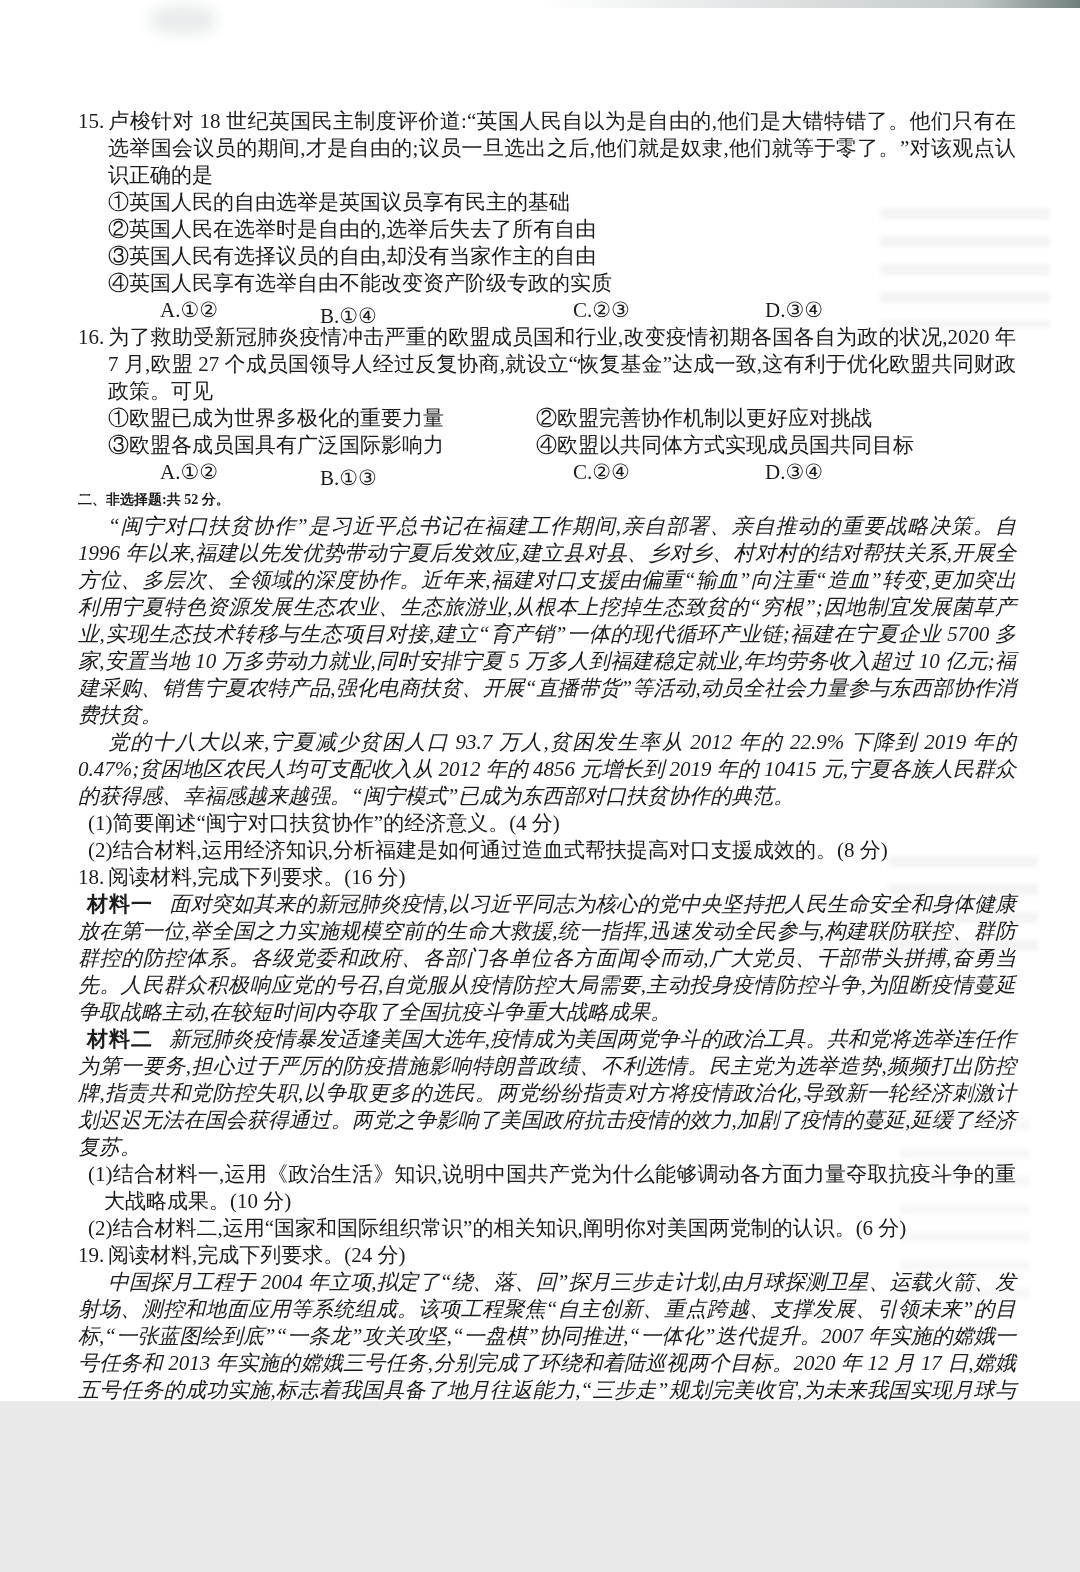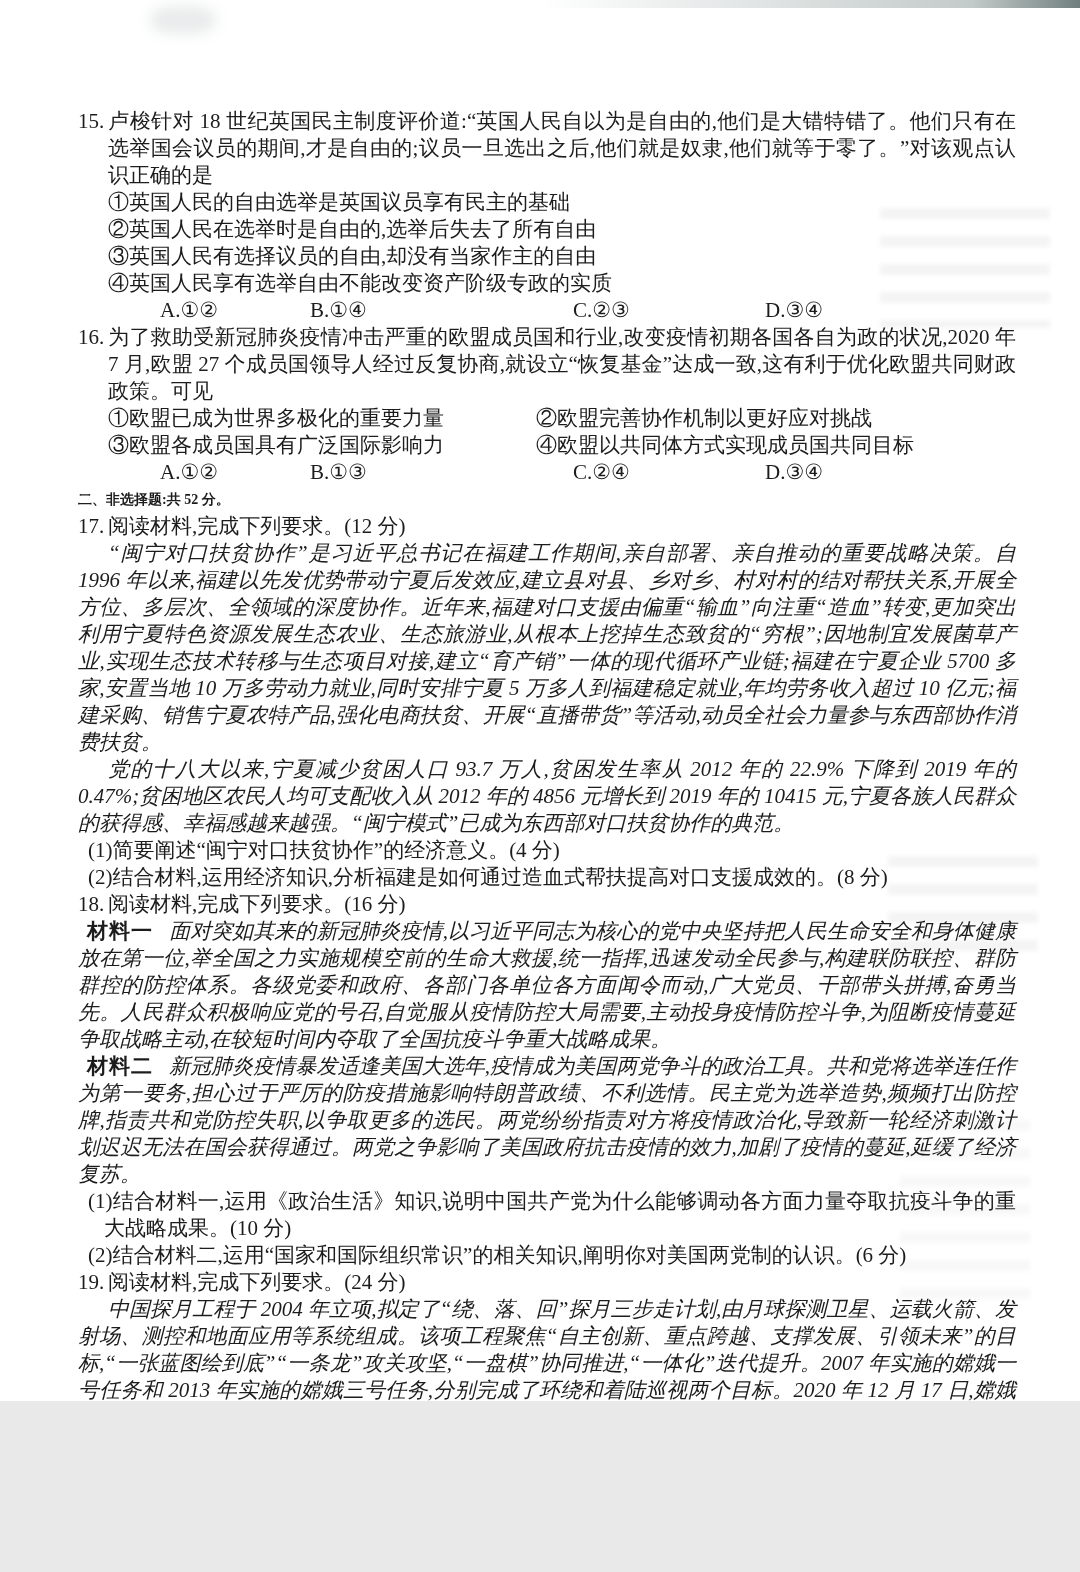--- a/index.html
+++ b/index.html
@@ -34,21 +34,21 @@
     text-align:justify; text-justify:inter-ideograph;
   }
   p { margin:0; }
   .hang { padding-left:30px; text-indent:-30px; }
   .qnum { display:inline-block; width:30px; text-indent:0; }
   .opt { padding-left:30px; }
   .optrow { position:relative; padding-left:30px; height:27px; white-space:nowrap; }
   .optcell2 { position:absolute; left:458px; top:0; }
   .choices { position:relative; height:27px; }
   .choices span { position:absolute; top:0; white-space:nowrap; }
-  .ch-a { left:48px;margin-left:34px; } .ch-b { left:232px; } .ch-c { left:467px;margin-left:28px; } .ch-d { left:687px; }
+  .ch-a { left:48px;margin-left:34px; } .ch-b { left:242px;margin-top:6px; } .ch-c { left:467px;margin-left:28px; } .ch-d { left:687px; }
   .sec-header { font-weight:bold; font-size:14px; }
   .para { text-indent:30px; }
   .kai { font-style:italic; }
   .mat { text-indent:9px; }
   .mat-label { font-weight:bold; font-style:normal; margin-right:16px; letter-spacing:1px;margin-top:45px; }
   .sub { padding-left:26px; text-indent:-16px; }
   .footer {
     position:absolute; left:12px; top:1520px; width:1080px;
     text-align:center; font-size:27px; color:#14532d; letter-spacing:3px;
   }
@@ -93,21 +93,20 @@
         <span class="ch-a">A.①②</span>
         <span class="ch-b">B.①③</span>
         <span class="ch-c">C.②④</span>
         <span class="ch-d">D.③④</span>
       </div>
     </section>
 
     <p class="sec-header">二、非选择题:共 52 分。</p>
 
     <section>
-      <p class="hang"><span class="qnum">17.</span><span>阅读材料,完成下列要求。(12 分)</span></p>
       <p class="para kai">“闽宁对口扶贫协作”是习近平总书记在福建工作期间,亲自部署、亲自推动的重要战略决策。自 1996 年以来,福建以先发优势带动宁夏后发效应,建立县对县、乡对乡、村对村的结对帮扶关系,开展全方位、多层次、全领域的深度协作。近年来,福建对口支援由偏重“输血”向注重“造血”转变,更加突出利用宁夏特色资源发展生态农业、生态旅游业,从根本上挖掉生态致贫的“穷根”;因地制宜发展菌草产业,实现生态技术转移与生态项目对接,建立“育产销”一体的现代循环产业链;福建在宁夏企业 5700 多家,安置当地 10 万多劳动力就业,同时安排宁夏 5 万多人到福建稳定就业,年均劳务收入超过 10 亿元;福建采购、销售宁夏农特产品,强化电商扶贫、开展“直播带货”等活动,动员全社会力量参与东西部协作消费扶贫。</p>
       <p class="para kai">党的十八大以来,宁夏减少贫困人口 93.7 万人,贫困发生率从 2012 年的 22.9% 下降到 2019 年的 0.47%;贫困地区农民人均可支配收入从 2012 年的 4856 元增长到 2019 年的 10415 元,宁夏各族人民群众的获得感、幸福感越来越强。“闽宁模式”已成为东西部对口扶贫协作的典范。</p>
       <p class="sub">(1)简要阐述“闽宁对口扶贫协作”的经济意义。(4 分)</p>
       <p class="sub">(2)结合材料,运用经济知识,分析福建是如何通过造血式帮扶提高对口支援成效的。(8 分)</p>
     </section>
 
     <section>
       <p class="hang"><span class="qnum">18.</span><span>阅读材料,完成下列要求。(16 分)</span></p>
       <p class="mat"><span class="mat-label">材料一</span><span class="kai">面对突如其来的新冠肺炎疫情,以习近平同志为核心的党中央坚持把人民生命安全和身体健康放在第一位,举全国之力实施规模空前的生命大救援,统一指挥,迅速发动全民参与,构建联防联控、群防群控的防控体系。各级党委和政府、各部门各单位各方面闻令而动,广大党员、干部带头拼搏,奋勇当先。人民群众积极响应党的号召,自觉服从疫情防控大局需要,主动投身疫情防控斗争,为阻断疫情蔓延争取战略主动,在较短时间内夺取了全国抗疫斗争重大战略成果。</span></p>
       <p class="mat"><span class="mat-label">材料二</span><span class="kai">新冠肺炎疫情暴发适逢美国大选年,疫情成为美国两党争斗的政治工具。共和党将选举连任作为第一要务,担心过于严厉的防疫措施影响特朗普政绩、不利选情。民主党为选举造势,频频打出防控牌,指责共和党防控失职,以争取更多的选民。两党纷纷指责对方将疫情政治化,导致新一轮经济刺激计划迟迟无法在国会获得通过。两党之争影响了美国政府抗击疫情的效力,加剧了疫情的蔓延,延缓了经济复苏。</span></p>

